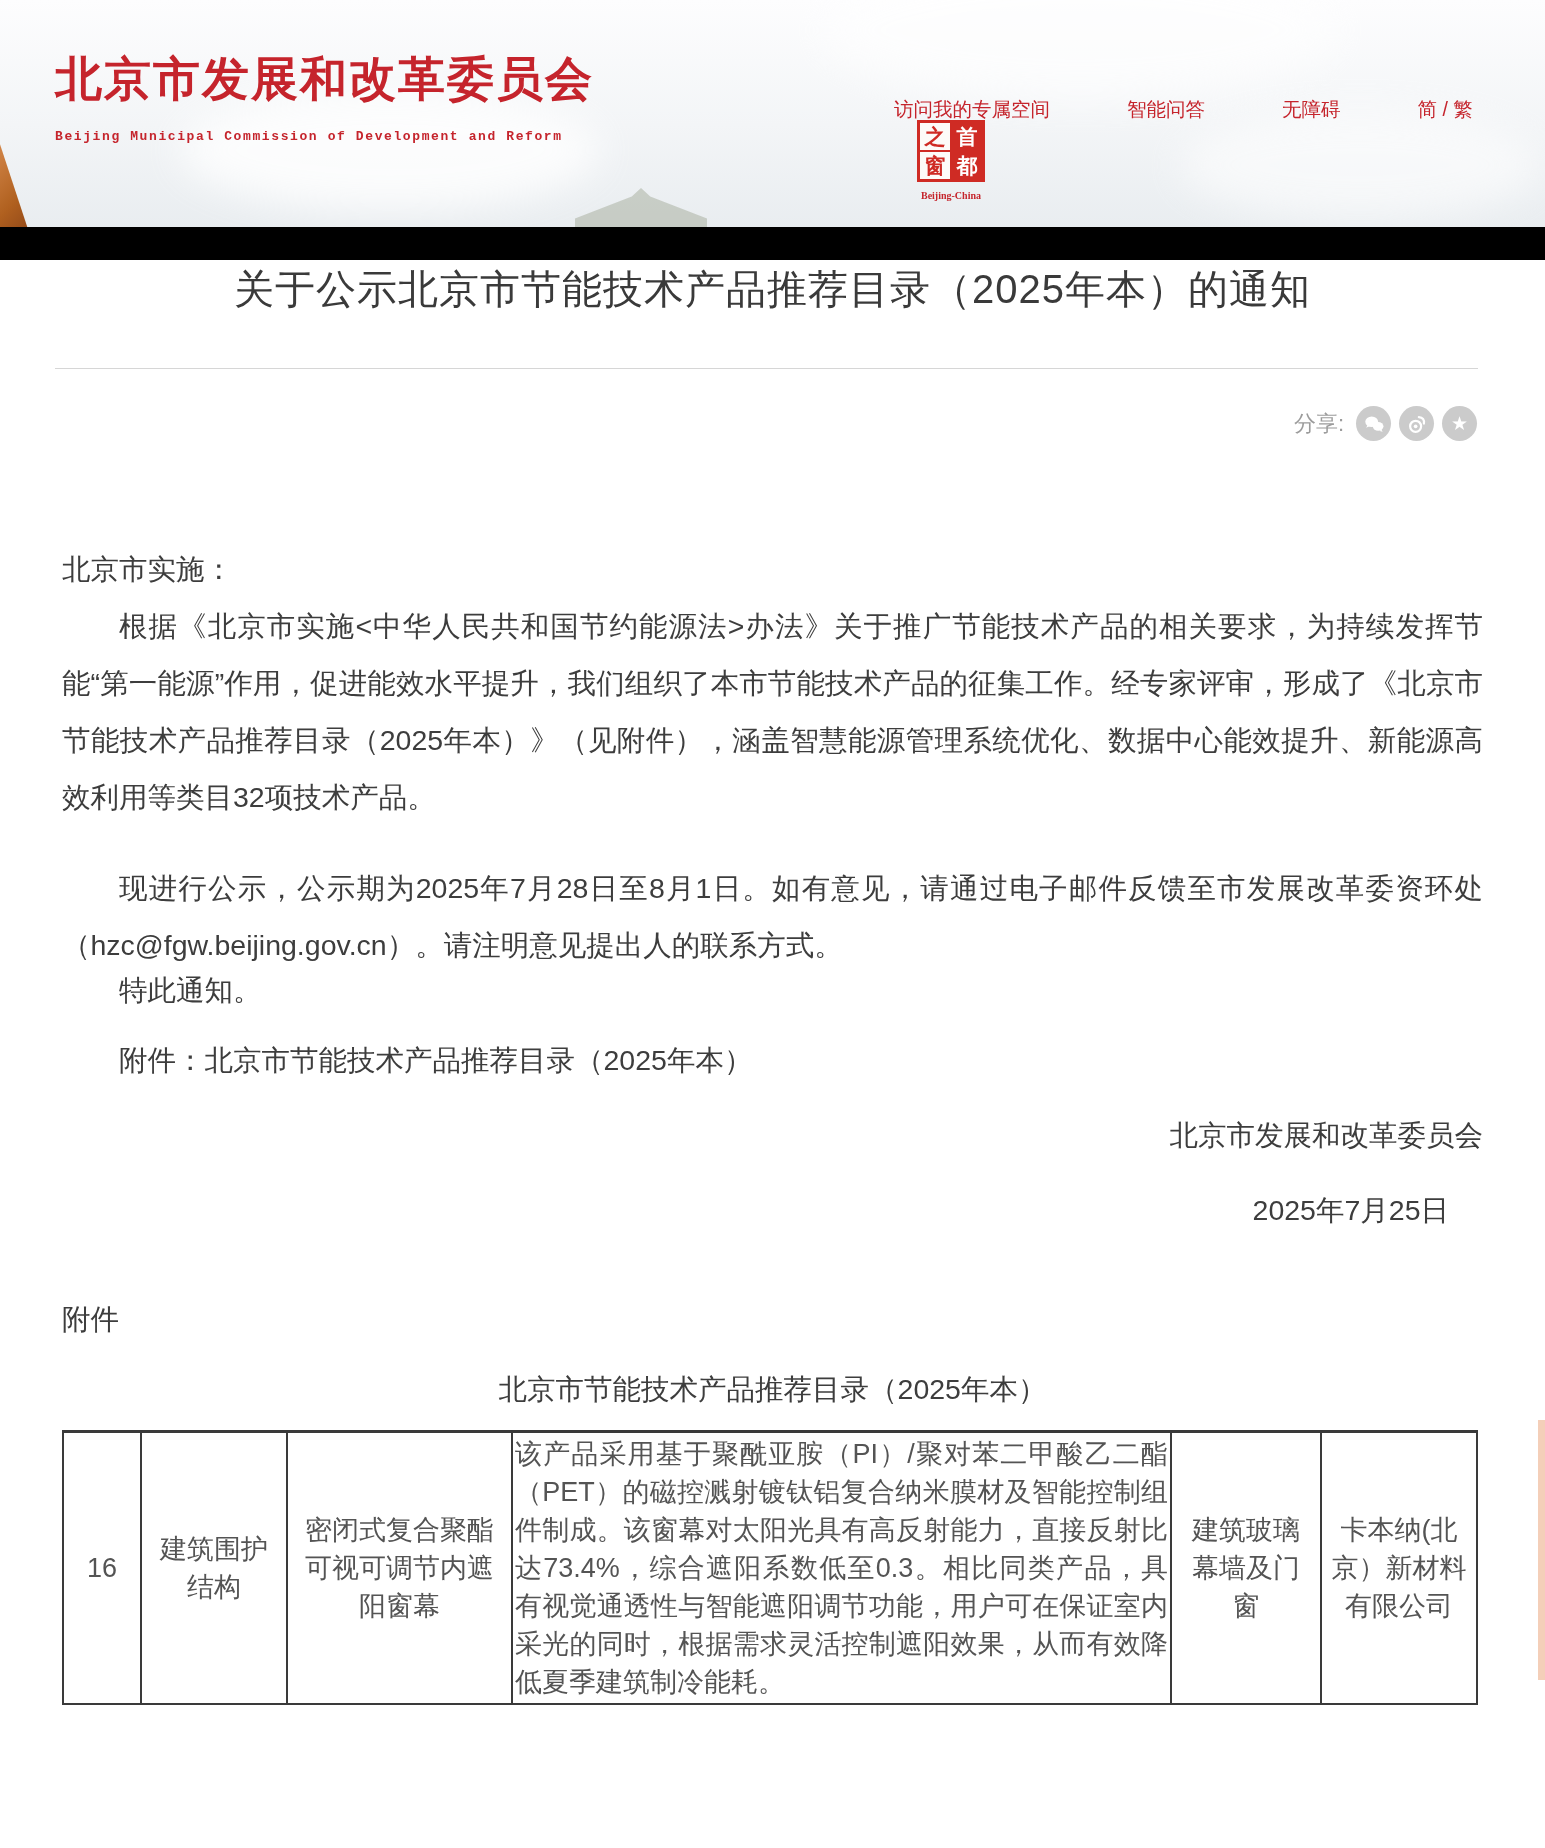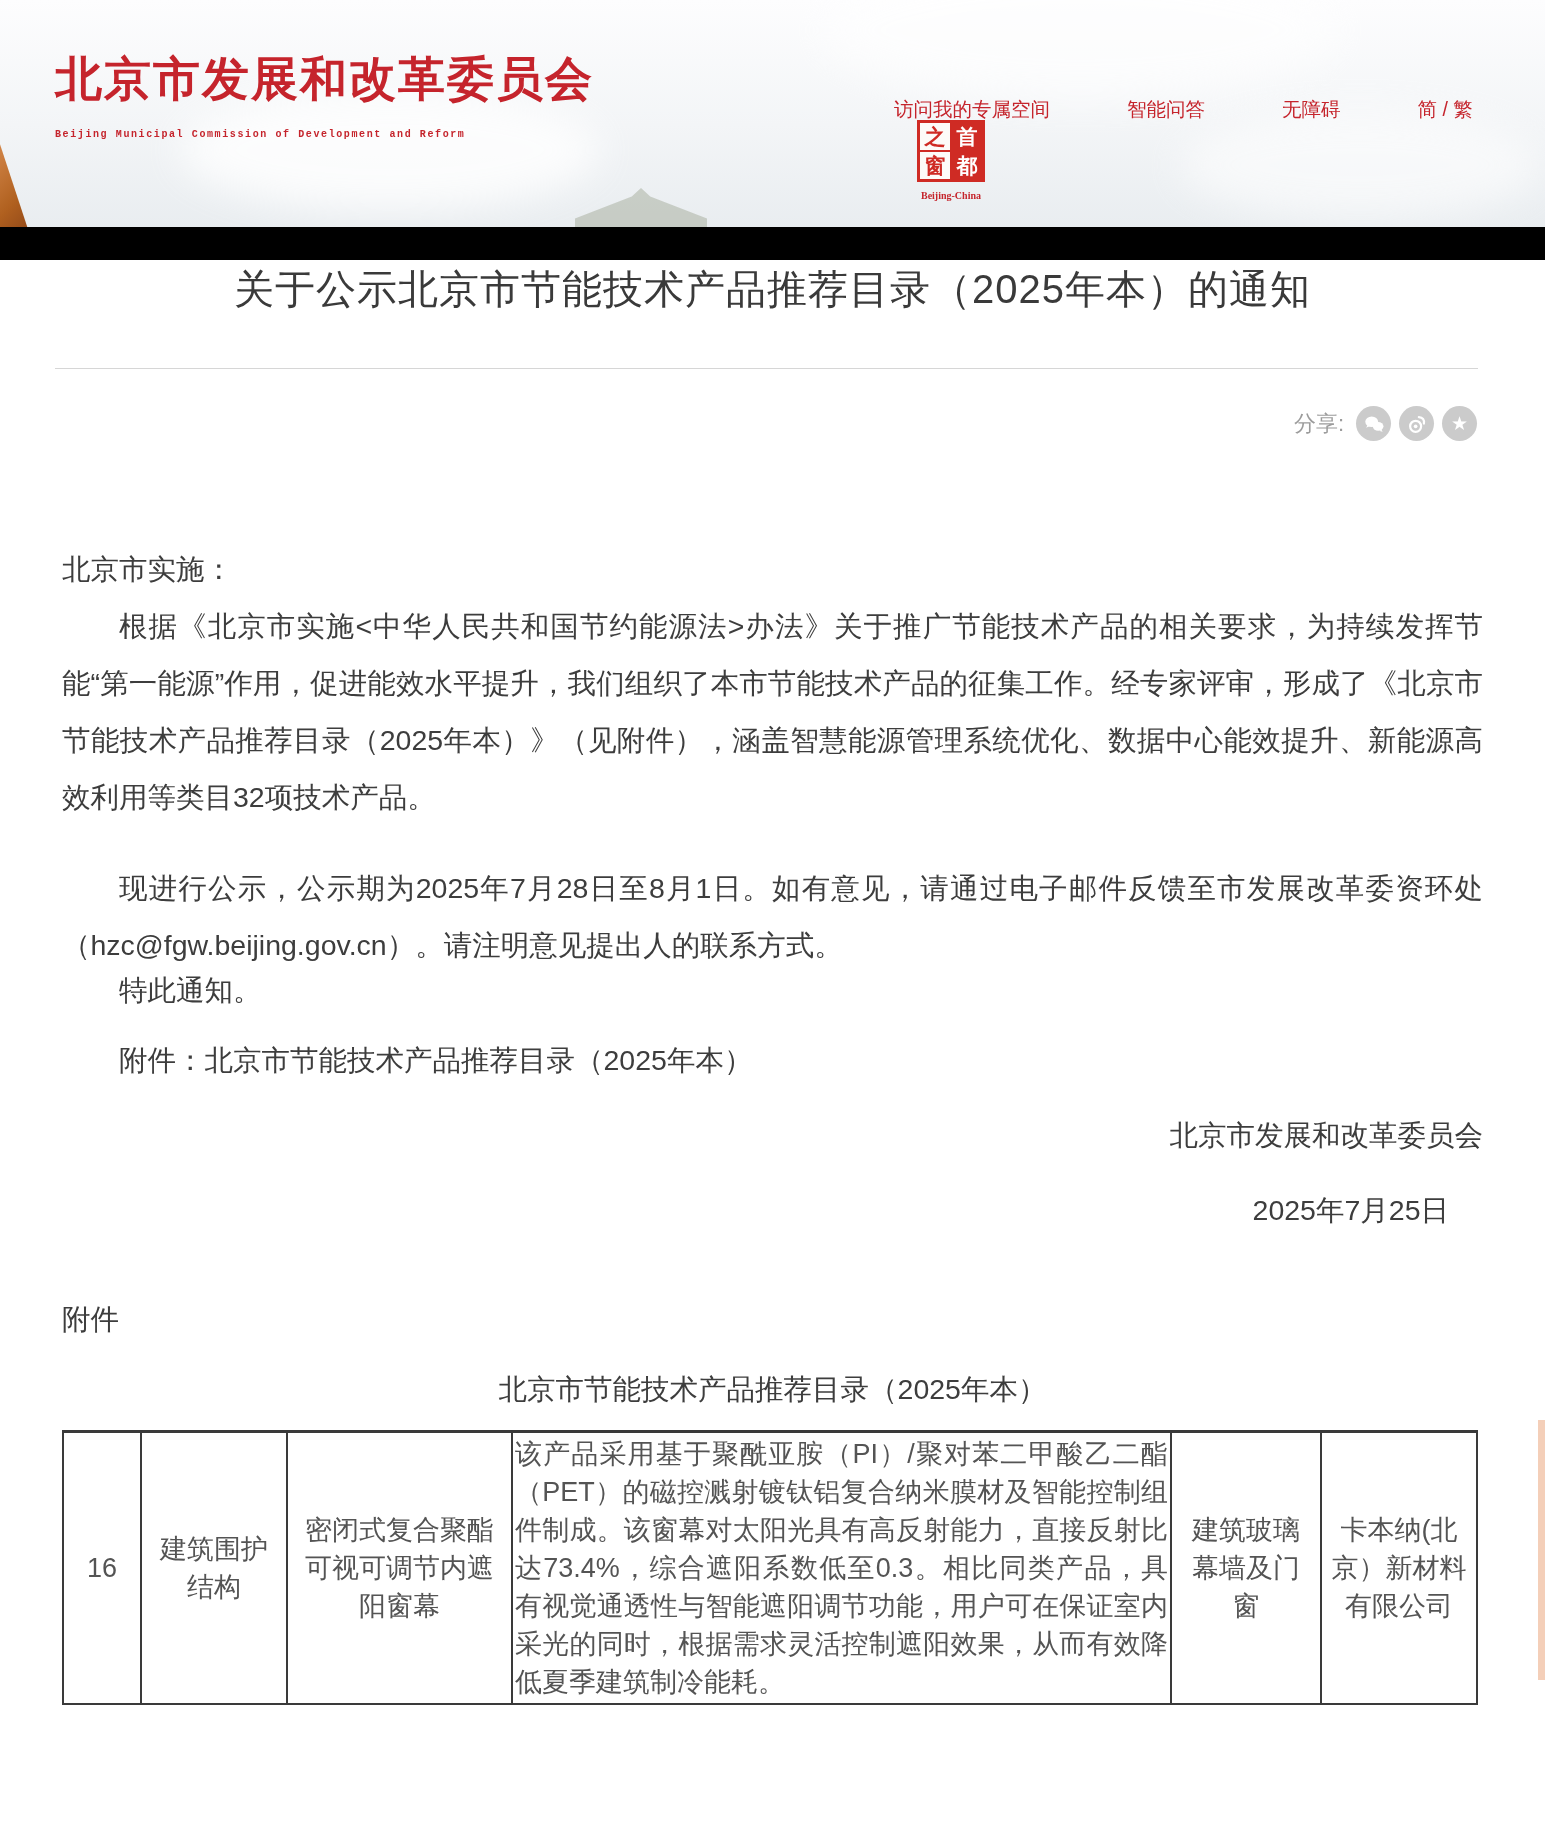--- a/index.html
+++ b/index.html
@@ -29,21 +29,21 @@
     background:#8f957f;opacity:.38;
     clip-path:polygon(50% 0,57% 22%,100% 78%,100% 100%,0 100%,0 78%,43% 22%);
   }
   .logo{position:absolute;left:55px;top:48px;}
   .logo-cn{
     font-size:47px;font-weight:bold;color:#c5242c;letter-spacing:2px;white-space:nowrap;
   }
   .logo-en{
     margin-top:18px;
     font-family:"Liberation Mono","DejaVu Sans Mono",monospace;
-    font-size:10px;font-weight:bold;color:#c5242c;letter-spacing:1.6px;white-space:nowrap;
+    font-size:13px;font-weight:bold;color:#c5242c;letter-spacing:1.6px;white-space:nowrap;
   }
   .top-nav{
     position:absolute;left:894px;top:60px;display:flex;gap:77px;align-items:flex-end;margin-top:36px;
   }
   .top-nav .nav-link{
     font-size:19.5px;color:#c5242c;white-space:nowrap;cursor:pointer;text-decoration:none;
   }
   
   .seal-wrap{position:absolute;left:917px;top:120px;display:flex;flex-direction:column;align-items:center;}
   .seal{

